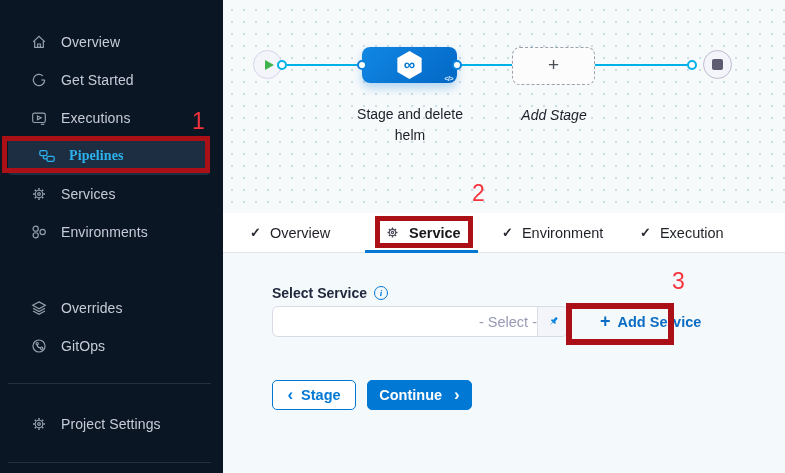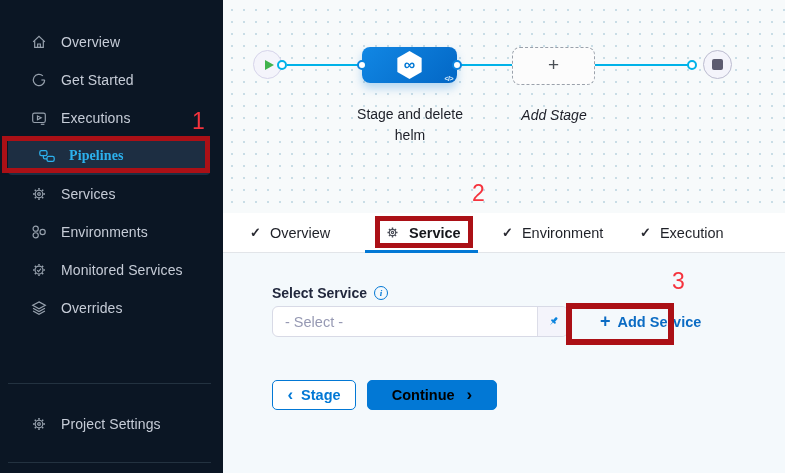--- a/index.html
+++ b/index.html
@@ -67,31 +67,31 @@
 
   
   .form-panel { position:absolute; left:0; top:253px; width:562px; height:220px; background:#f4f9fc; }
   .field-label { position:absolute; left:49px; top:32px; font-size:14px; font-weight:700;
                  color:#22283d; display:flex; align-items:center; gap:7px; }
   .info-circle { width:14px; height:14px; border:1.4px solid #0278d5; border-radius:50%;
                  color:#0278d5; font-size:9px; font-weight:700; font-family:"Liberation Serif", serif;
                  font-style:italic; display:inline-flex; align-items:center; justify-content:center; cursor:pointer; }
   .select-wrap { position:absolute; left:49px; top:53px; width:296px; height:31px; background:#fff;
                  border:1px solid #d8dae6; border-radius:6px; display:flex; align-items:center; }
-  .select-text { flex:1; padding-left:12px; font-size:14.5px; color:#9699b3; cursor:text; }
+  .select-text { flex:1; padding-left:12px; font-size:14.5px; color:#9699b3; cursor:text;text-align:right; }
   .pin-btn { width:30px; height:100%; background:#f4f4fb; border-left:1px solid #dcdde8;
              border-radius:0 5px 5px 0; display:flex; align-items:center; justify-content:center; cursor:pointer; }
   .add-service { position:absolute; left:377px; top:60px; display:flex; align-items:center; gap:7px;
                  color:#0b6cc4; cursor:pointer; }
   .add-service .plus { font-size:18px; font-weight:600; line-height:1; margin-top:-1px; }
   .add-service .lbl { font-size:14.5px; font-weight:700; }
   .btn { position:absolute; top:127px; height:30px; border-radius:5px; display:flex; align-items:center;
          justify-content:center; gap:8px; font-size:14.5px; font-weight:700; cursor:pointer; }
   .btn-back { left:49px; width:84px; background:#fff; border:1.5px solid #0278d5; color:#0278d5; }
-  .btn-continue { left:144px; width:130px; background:#0278d5; border:1.5px solid #0278d5; color:#000000;gap:12px; }
+  .btn-continue { left:144px; width:105px; background:#0278d5; border:1.5px solid #0278d5; color:#ffffff;gap:12px; }
   .btn .chev { font-size:17px; font-weight:700; line-height:1; margin-top:-2px; }
 
   
   .anno-box { position:absolute; border:5px solid #ab1016; pointer-events:none; z-index:10; }
   .anno-box.b1 { left:2px; top:136px; width:208px; height:37px; }
   .anno-box.b2 { left:375px; top:216px; width:98px; height:32px; }
   .anno-box.b3 { left:566px; top:303px; width:108px; height:42px; border-width:6px; }
   .anno-digit { position:absolute; font-size:23px; font-weight:500; color:#f5333d; line-height:1;
                 pointer-events:none; z-index:10; }
   .anno-digit.d1 { left:192px; top:110px; }
@@ -172,51 +172,43 @@
       <span class="nav-icon">
         <svg viewBox="0 0 20 20" width="18" height="18" fill="none" stroke="#97a1ad" stroke-width="1.3">
           <circle cx="6.3" cy="6.3" r="2.9"></circle>
             <circle cx="6.3" cy="13.7" r="2.9"></circle>
             <circle cx="14" cy="10" r="2.9"></circle>
         </svg>
       </span>
       <span class="nav-label">Environments</span>
     </div>
 
-    <div class="nav-item" style="top:251px">
-      <span class="nav-icon">
-        <svg viewBox="0 0 20 20" width="18" height="18" fill="none" stroke="#97a1ad" stroke-width="1.3">
-          <circle cx="10" cy="10" r="4.4"></circle>
-          <g stroke-width="1.7">
-            <line x1="14.9" y1="10" x2="16.6" y2="10"></line>
-              <line x1="5.1" y1="10" x2="3.4" y2="10"></line>
-            <line x1="10" y1="14.9" x2="10" y2="16.6"></line>
-              <line x1="10" y1="5.1" x2="10" y2="3.4"></line>
-            <line x1="13.4" y1="13.4" x2="14.6" y2="14.6"></line>
-              <line x1="6.6" y1="6.6" x2="5.4" y2="5.4"></line>
-            <line x1="13.4" y1="6.6" x2="14.6" y2="5.4"></line>
-              <line x1="6.6" y1="13.4" x2="5.4" y2="14.6"></line>
-          </g>
-          <path d="M8 10.2 l1.5 1.5 l2.7 -3.1"></path>
-        </svg>
-      </span>
-      <span class="nav-label">Monitored Services</span>
-    </div>
 
     <div class="nav-item" style="top:289px">
       <span class="nav-icon">
         <svg viewBox="0 0 20 20" width="18" height="18" fill="none" stroke="#97a1ad" stroke-width="1.3">
           <path d="M10 3.2 L17 7 L10 10.8 L3 7 Z"></path>
           <path d="M3.4 10.4 L10 14 L16.6 10.4"></path>
           <path d="M3.4 13.4 L10 17 L16.6 13.4"></path>
         </svg>
       </span>
       <span class="nav-label">Overrides</span>
     </div>
 
+    <div class="nav-item" style="top:327px">
+      <span class="nav-icon">
+        <svg viewBox="0 0 20 20" width="18" height="18" fill="none" stroke="#97a1ad" stroke-width="1.3">
+          <circle cx="10" cy="10" r="6.7"></circle>
+          <circle cx="8" cy="7.4" r="1.3"></circle>
+          <path d="M8 8.8 a3.6 3.6 0 0 0 3.5 3.3"></path>
+          <circle cx="12.9" cy="12.4" r="1.3"></circle>
+        </svg>
+      </span>
+      <span class="nav-label">GitOps</span>
+    </div>
 
     <div class="sb-divider" style="top:383px"></div>
 
     <div class="nav-item" style="top:405px">
       <span class="nav-icon">
         <svg viewBox="0 0 20 20" width="18" height="18" fill="none" stroke="#97a1ad" stroke-width="1.3">
           <circle cx="10" cy="10" r="4.2"></circle>
             <circle cx="10" cy="10" r="1.5"></circle>
           <g stroke-width="1.7">
             <line x1="14.7" y1="10" x2="16.7" y2="10"></line>

